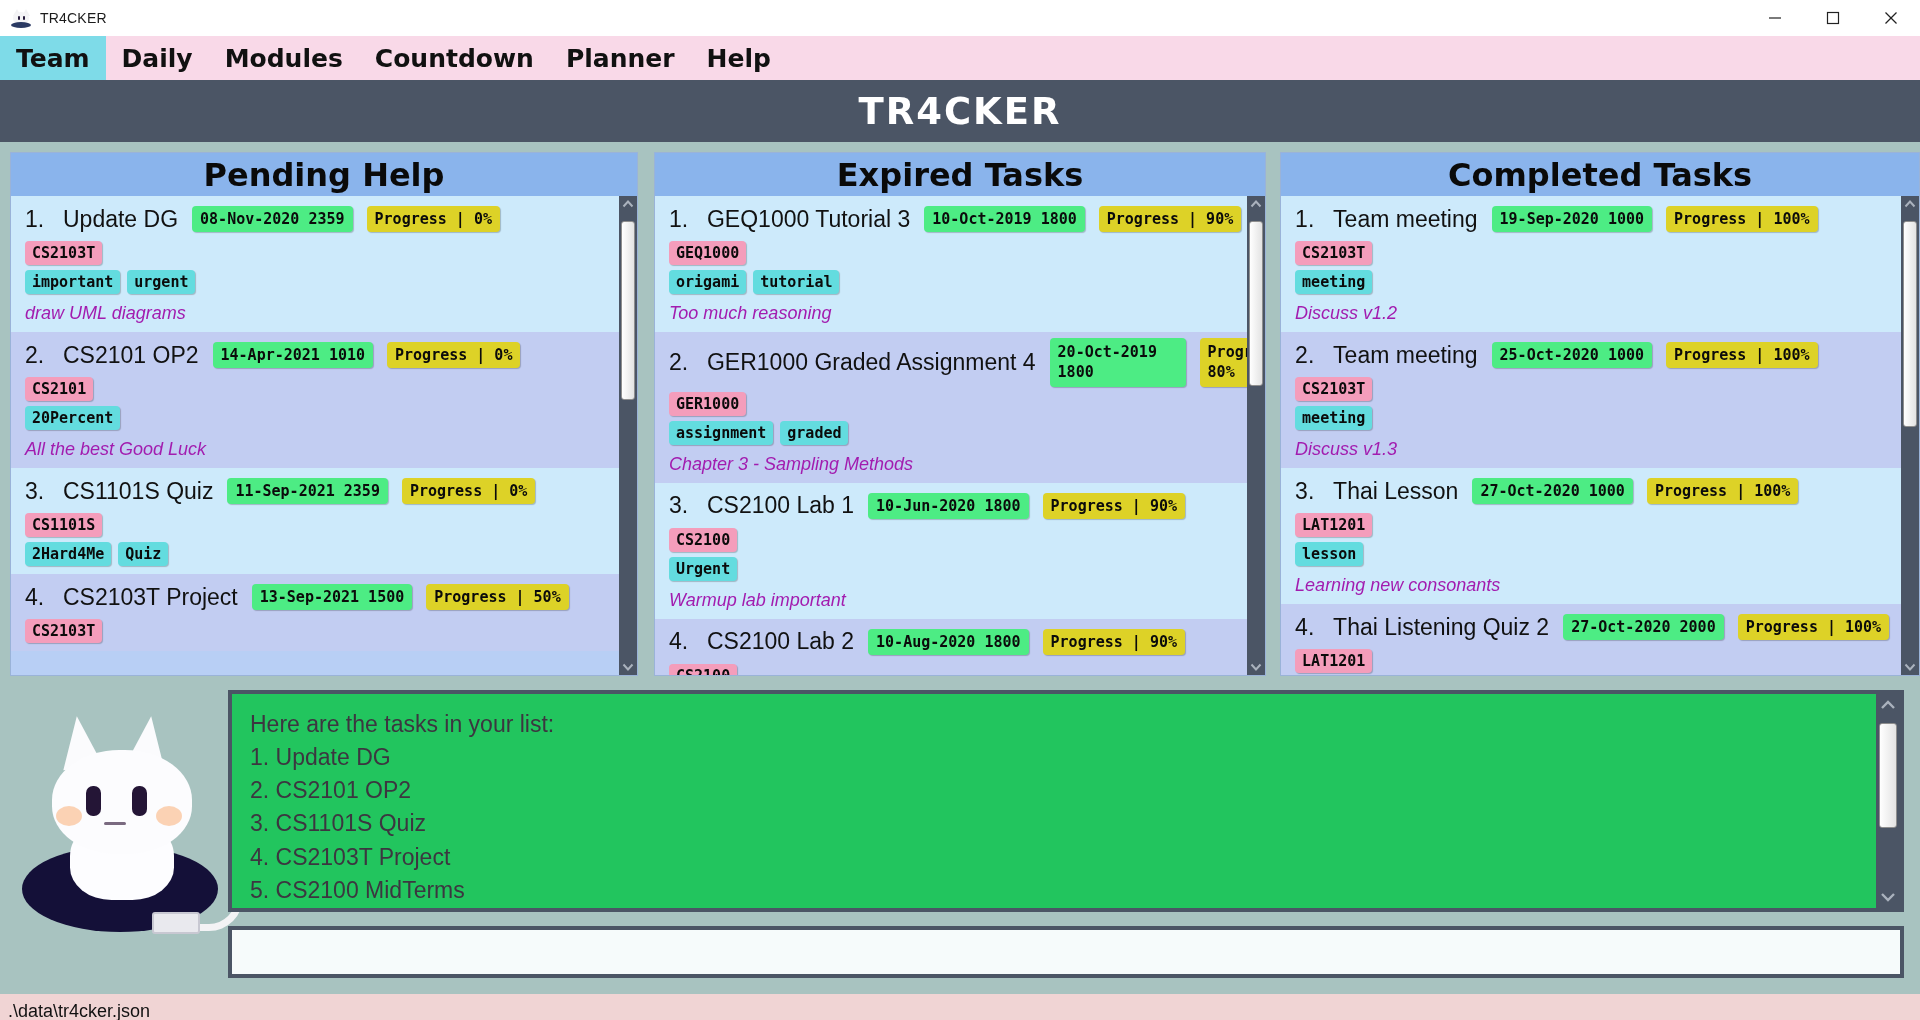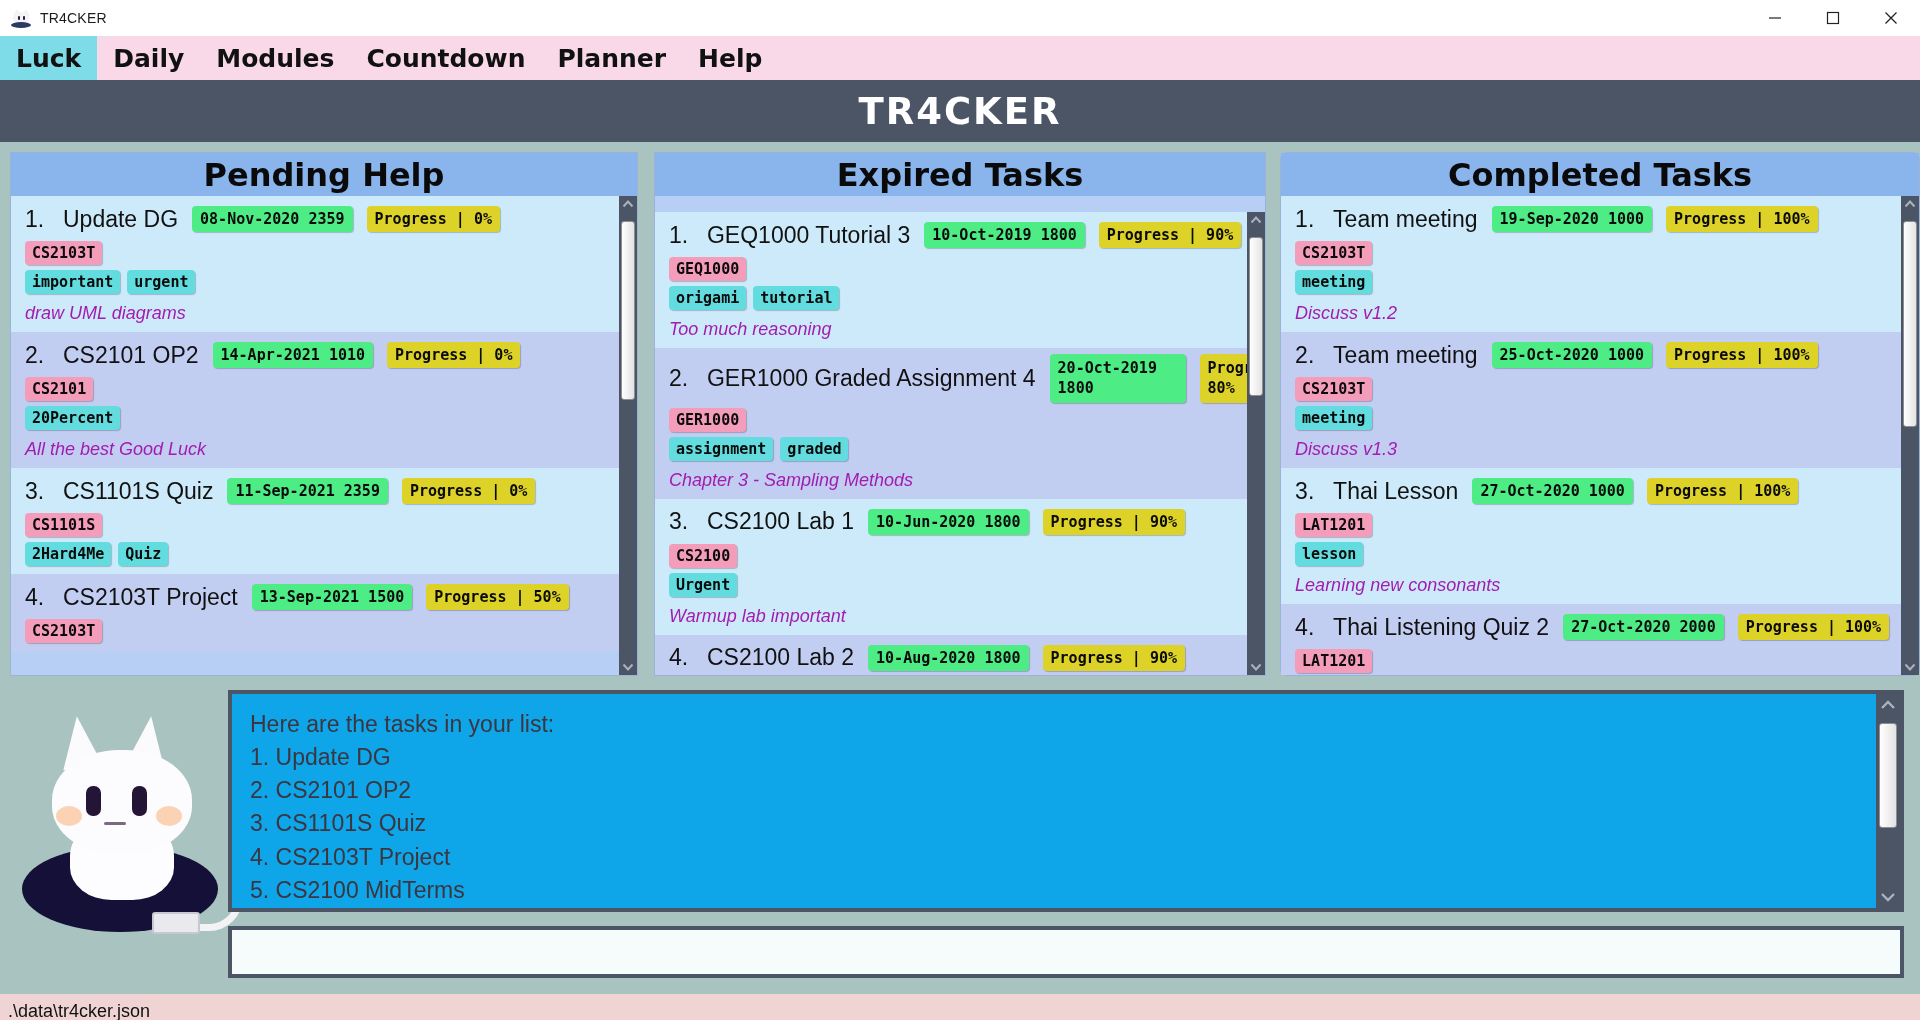--- a/index.html
+++ b/index.html
@@ -88,22 +88,22 @@
   }
   .col {
     position:relative;
     margin-left:10px; margin-right:0px;
     background:#b8cff5;
     display:flex; flex-direction:column;
     border:1px solid #9ab3d8;
     box-sizing:border-box;
   }
   .col.c1 { width:633px; }
-  .col.c2 { width:617px; margin-left:16px;gap:16px;}
-  .col.c3 { width:645px; margin-left:14px;border-radius:7px;}
+  .col.c2 { width:617px; margin-left:16px;}
+  .col.c3 { width:645px; margin-left:14px;}
   .colhead {
     height:43px; background:#8ab4ec;
     display:flex; align-items:center; justify-content:center;
     flex:none;
   }
   .colhead .coltitle {
     font-family:"DejaVu Sans", sans-serif;
     font-size:32px; font-weight:700; color:#0a0a0a;
   }
   .colbody {
@@ -228,21 +228,21 @@
     border-radius:0 0 34px 0;
   }
   .mascot .usb {
     position:absolute; left:136px; top:206px; width:44px; height:18px;
     background:#e9e9ee; border:2px solid #c8c8d2; border-radius:3px;
   }
 
   .resultwrap {
     position:absolute; left:228px; top:14px; width:1676px; height:222px;
     border:4px solid #4b5565; box-sizing:border-box;
-    background:#0ea5e9;
+    background:#22c55e;
     display:flex;
   }
   .resultbox {
     flex:1; overflow:hidden; padding:14px 18px 0 18px;
     box-sizing:border-box;
   }
   .resultline {
     font-family:"Liberation Sans", sans-serif;
     font-size:23px; color:#3c3640; line-height:1.18;
     padding:3px 0;
@@ -304,21 +304,21 @@
       <div class="winbtn">
         <svg width="14" height="14" viewBox="0 0 14 14">
             <line x1="1.5" y1="1.5" x2="12.5" y2="12.5" stroke="#222" stroke-width="1.2"></line>
             <line x1="12.5" y1="1.5" x2="1.5" y2="12.5" stroke="#222" stroke-width="1.2"></line>
           </svg>
       </div>
     </div>
   </div>
 
   <div class="menubar" id="menubar">
-      <div class="menuitem active">Luck</div>
+      <div class="menuitem active">Team</div>
       <div class="menuitem">Daily</div>
       <div class="menuitem">Modules</div>
       <div class="menuitem">Countdown</div>
       <div class="menuitem">Planner</div>
       <div class="menuitem">Help</div>
     </div>
 
   <div class="appheader">
     <div class="apptitle">TR4CKER</div>
   </div>

